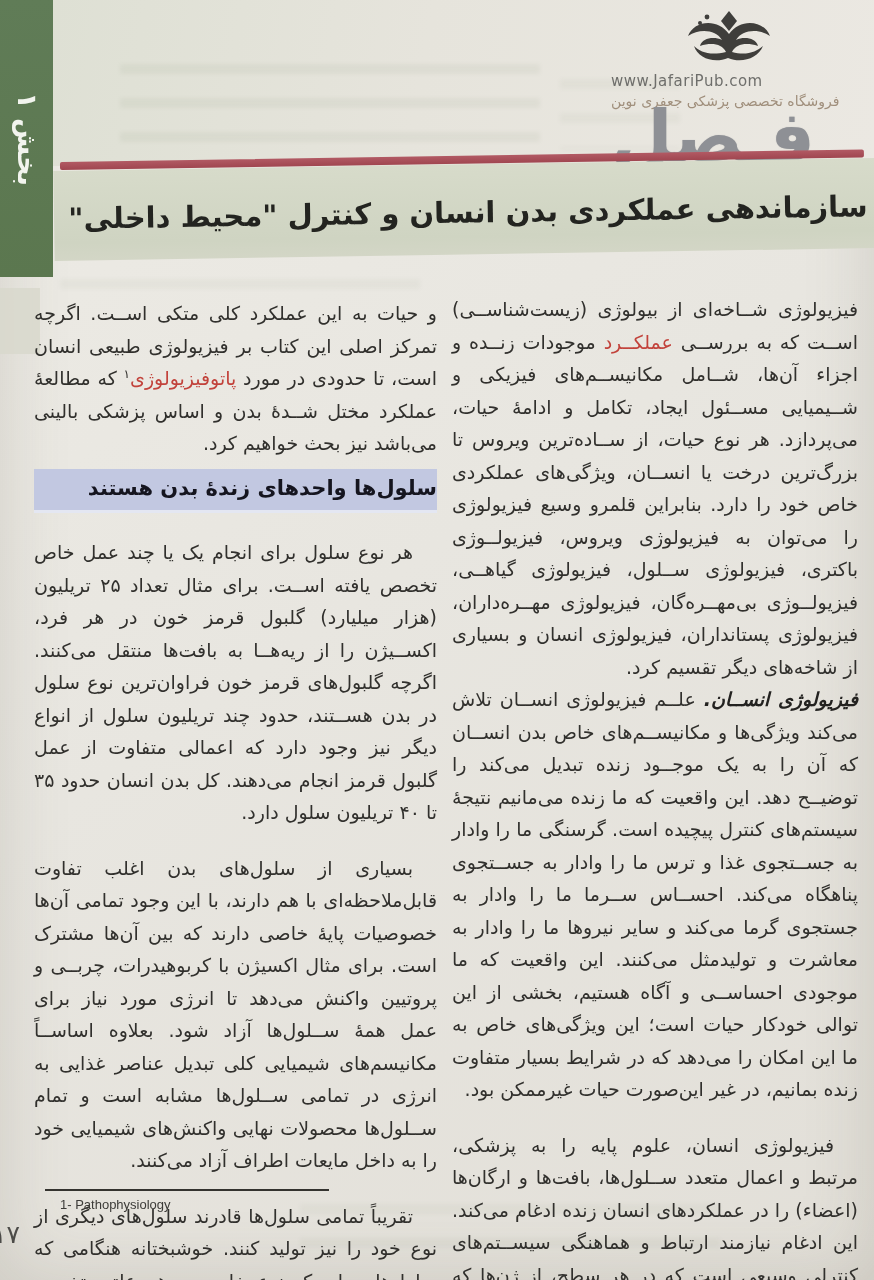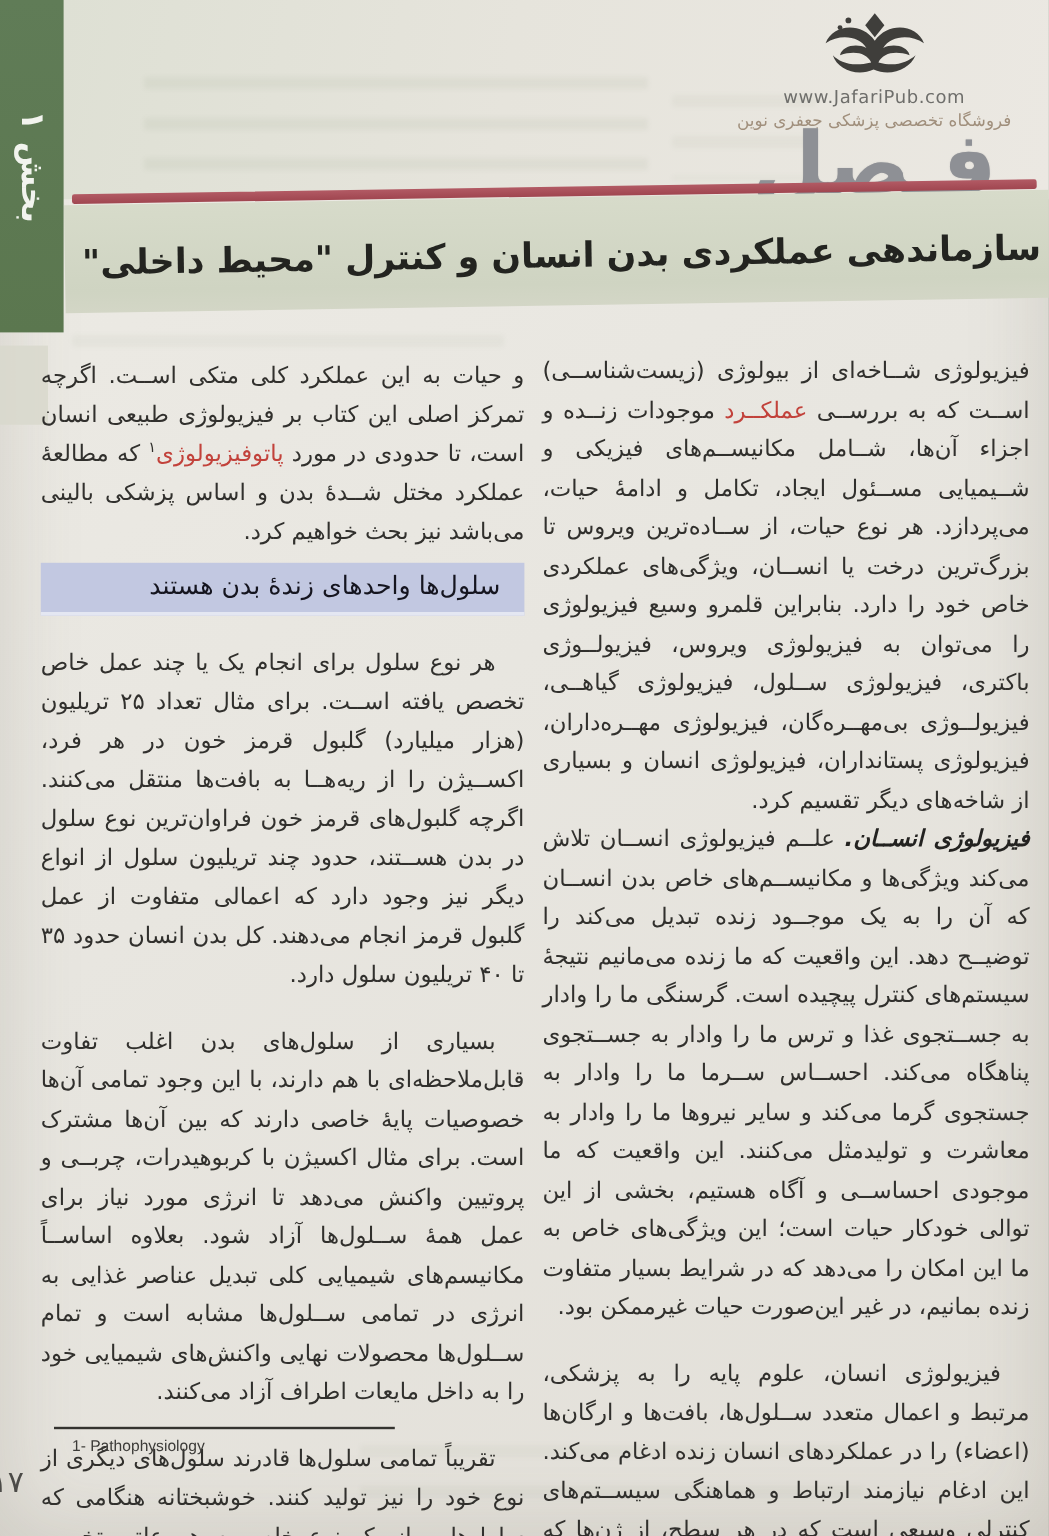--- a/index.html
+++ b/index.html
@@ -24,21 +24,21 @@
   }
   .section-tab span{
     position:absolute;left:50%;top:50%;
     transform:translate(-50%,-50%) rotate(90deg);
     white-space:nowrap;color:#f2f4ee;font-weight:bold;font-size:27px;letter-spacing:3px;
   }
   .ghost-tab{
     position:absolute;left:0;top:288px;width:40px;height:66px;
     background:#d8d8cc;opacity:.85;
   }
-  .brand{position:absolute;right:28px;top:10px;width:235px;text-align:center;}
+  .brand{position:absolute;right:28px;top:10px;width:235px;text-align:left;}
   .brand svg{display:block;margin:0 auto;}
   .brand-url{font-size:15px;color:#6e6e6b;letter-spacing:.5px;margin-top:2px;}
   .brand-tagline{font-size:14px;color:#a08f7c;margin-top:3px;direction:rtl;}
   .chapter{
     direction:rtl;margin-top:0;
     font-size:71px;font-weight:bold;color:#8e9095;line-height:56px;
     text-shadow:0 0 1px rgba(120,120,125,.4);
   }
   .red-line{
     position:absolute;left:60px;top:162px;width:804px;height:8px;
@@ -60,23 +60,23 @@
     font-size:19px;line-height:32.5px;color:#31302d;
   }
   .col p{margin:0;}
   .col p.indent{text-indent:24px;margin-top:23px;}
   .col-right{right:16px;top:293px;width:406px;}
   .col-left{left:34px;top:297px;width:403px;}
   .red{color:#c2423b;}
   b.lead{color:#232220;font-style:italic;}
   sup{font-size:12px;line-height:0;}
   .cell-heading{
-    margin:9px 0 7px;padding:3px 20px 6px;direction:rtl;
+    margin:9px 0 7px;padding:3px 0 6px;direction:rtl;
     background:#c2c8e1;border-bottom:3px solid #e4e7f2;
-    font-size:21px;font-weight:normal;color:#15151f;
+    font-size:21px;font-weight:bold;color:#15151f;
   }
   
   .footnote-rule{position:absolute;left:45px;top:1189px;width:284px;height:2px;background:#34332f;}
   .footnote-text{
     position:absolute;left:60px;top:1197px;direction:ltr;
     font-family:Liberation Sans, sans-serif;font-size:13px;color:#3c3b38;
   }
   .page-num{
     position:absolute;left:-7px;top:1220px;direction:rtl;
     font-size:25px;color:#4c4b48;

